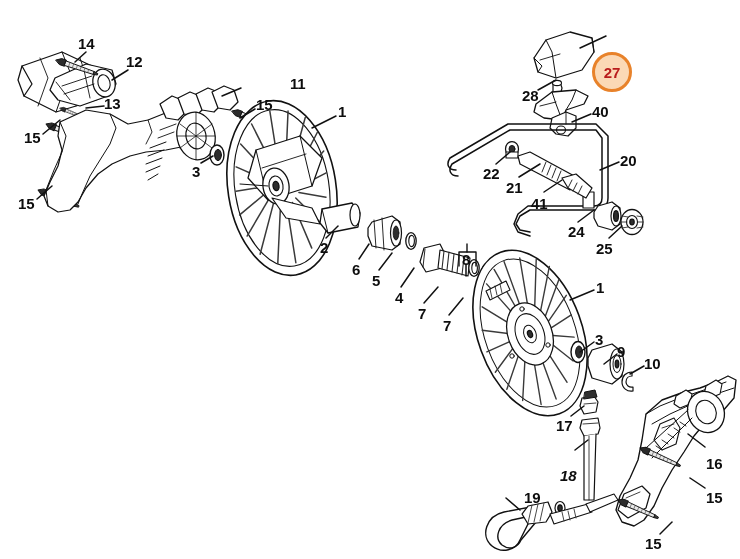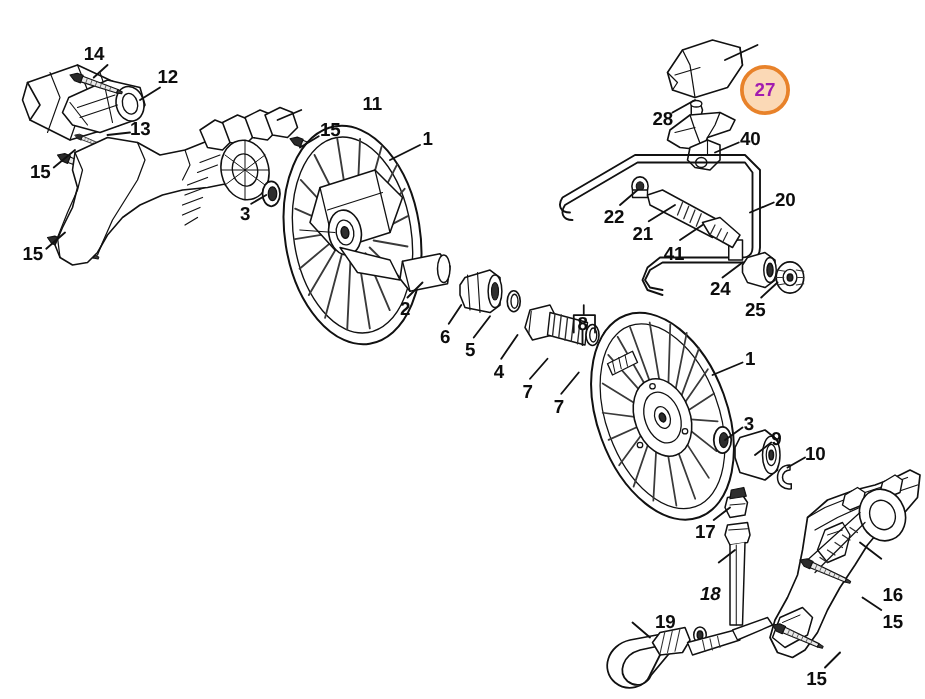--- a/index.html
+++ b/index.html
@@ -43,21 +43,21 @@
     border: 3px solid #e8822a;
     box-sizing: border-box;
     display: flex;
     align-items: center;
     justify-content: center;
   }
   .highlight-badge span {
     font-family: "Liberation Sans", sans-serif;
     font-weight: bold;
     font-size: 15px;
-    color: #a21caf;
+    color: #b91c1c;
     line-height: 1;
   }
 </style>
 </head>
 <body>
 
 <div id="diagram-root" style="background: rgb(255, 255, 255);">
 
   <svg id="parts-svg" viewBox="0 0 740 559" xmlns="http://www.w3.org/2000/svg">
     <defs>
@@ -460,21 +460,21 @@
           <path d="M575,450 L588,440"></path>
           <path d="M705,447 L688,434"></path>
           <path d="M705,488 L690,478"></path>
           <path d="M660,534 L672,522"></path>
           <path d="M506,498 L520,510"></path>
         </g>
     </g>
   </svg>
 
   <div id="callout-layer">
-      <div class="callout-label" style="left: 67px; top: 36px;">14</div>
+      <div class="callout-label" style="left: 78px; top: 36px;">14</div>
       <div class="callout-label" style="left: 126px; top: 54px;">12</div>
       <div class="callout-label" style="left: 104px; top: 96px;">13</div>
       <div class="callout-label" style="left: 24px; top: 130px;">15</div>
       <div class="callout-label" style="left: 18px; top: 196px;">15</div>
       <div class="callout-label" style="left: 242px; top: 76px; margin-left: 48px;">11</div>
       <div class="callout-label" style="left: 256px; top: 97px;">15</div>
       <div class="callout-label" style="left: 338px; top: 104px;">1</div>
       <div class="callout-label" style="left: 192px; top: 164px;">3</div>
       <div class="callout-label" style="left: 320px; top: 240px;">2</div>
       <div class="callout-label" style="left: 352px; top: 262px;">6</div>
@@ -491,21 +491,21 @@
       <div class="callout-label" style="left: 531px; top: 196px;">41</div>
       <div class="callout-label" style="left: 620px; top: 153px;">20</div>
       <div class="callout-label" style="left: 568px; top: 224px;">24</div>
       <div class="callout-label" style="left: 596px; top: 241px;">25</div>
       <div class="callout-label" style="left: 596px; top: 280px;">1</div>
       <div class="callout-label" style="left: 595px; top: 332px;">3</div>
       <div class="callout-label" style="left: 617px; top: 344px;">9</div>
       <div class="callout-label" style="left: 644px; top: 356px;">10</div>
       <div class="callout-label" style="left: 556px; top: 418px;">17</div>
       <div class="callout-label" style="left: 560px; top: 468px; font-style: italic;">18</div>
-      <div class="callout-label" style="left: 706px; top: 469px;">16</div>
+      <div class="callout-label" style="left: 706px; top: 456px;">16</div>
       <div class="callout-label" style="left: 706px; top: 490px;">15</div>
       <div class="callout-label" style="left: 645px; top: 536px;">15</div>
       <div class="callout-label" style="left: 492px; top: 490px; margin-left: 32px;">19</div>
     </div>
 
   <div class="highlight-badge" id="highlight-badge" style="left: 592px; top: 52px; width: 40px; height: 40px; background: rgb(251, 217, 182); border-color: rgb(232, 130, 42);">
     <span>27</span>
   </div>
 
 </div>

